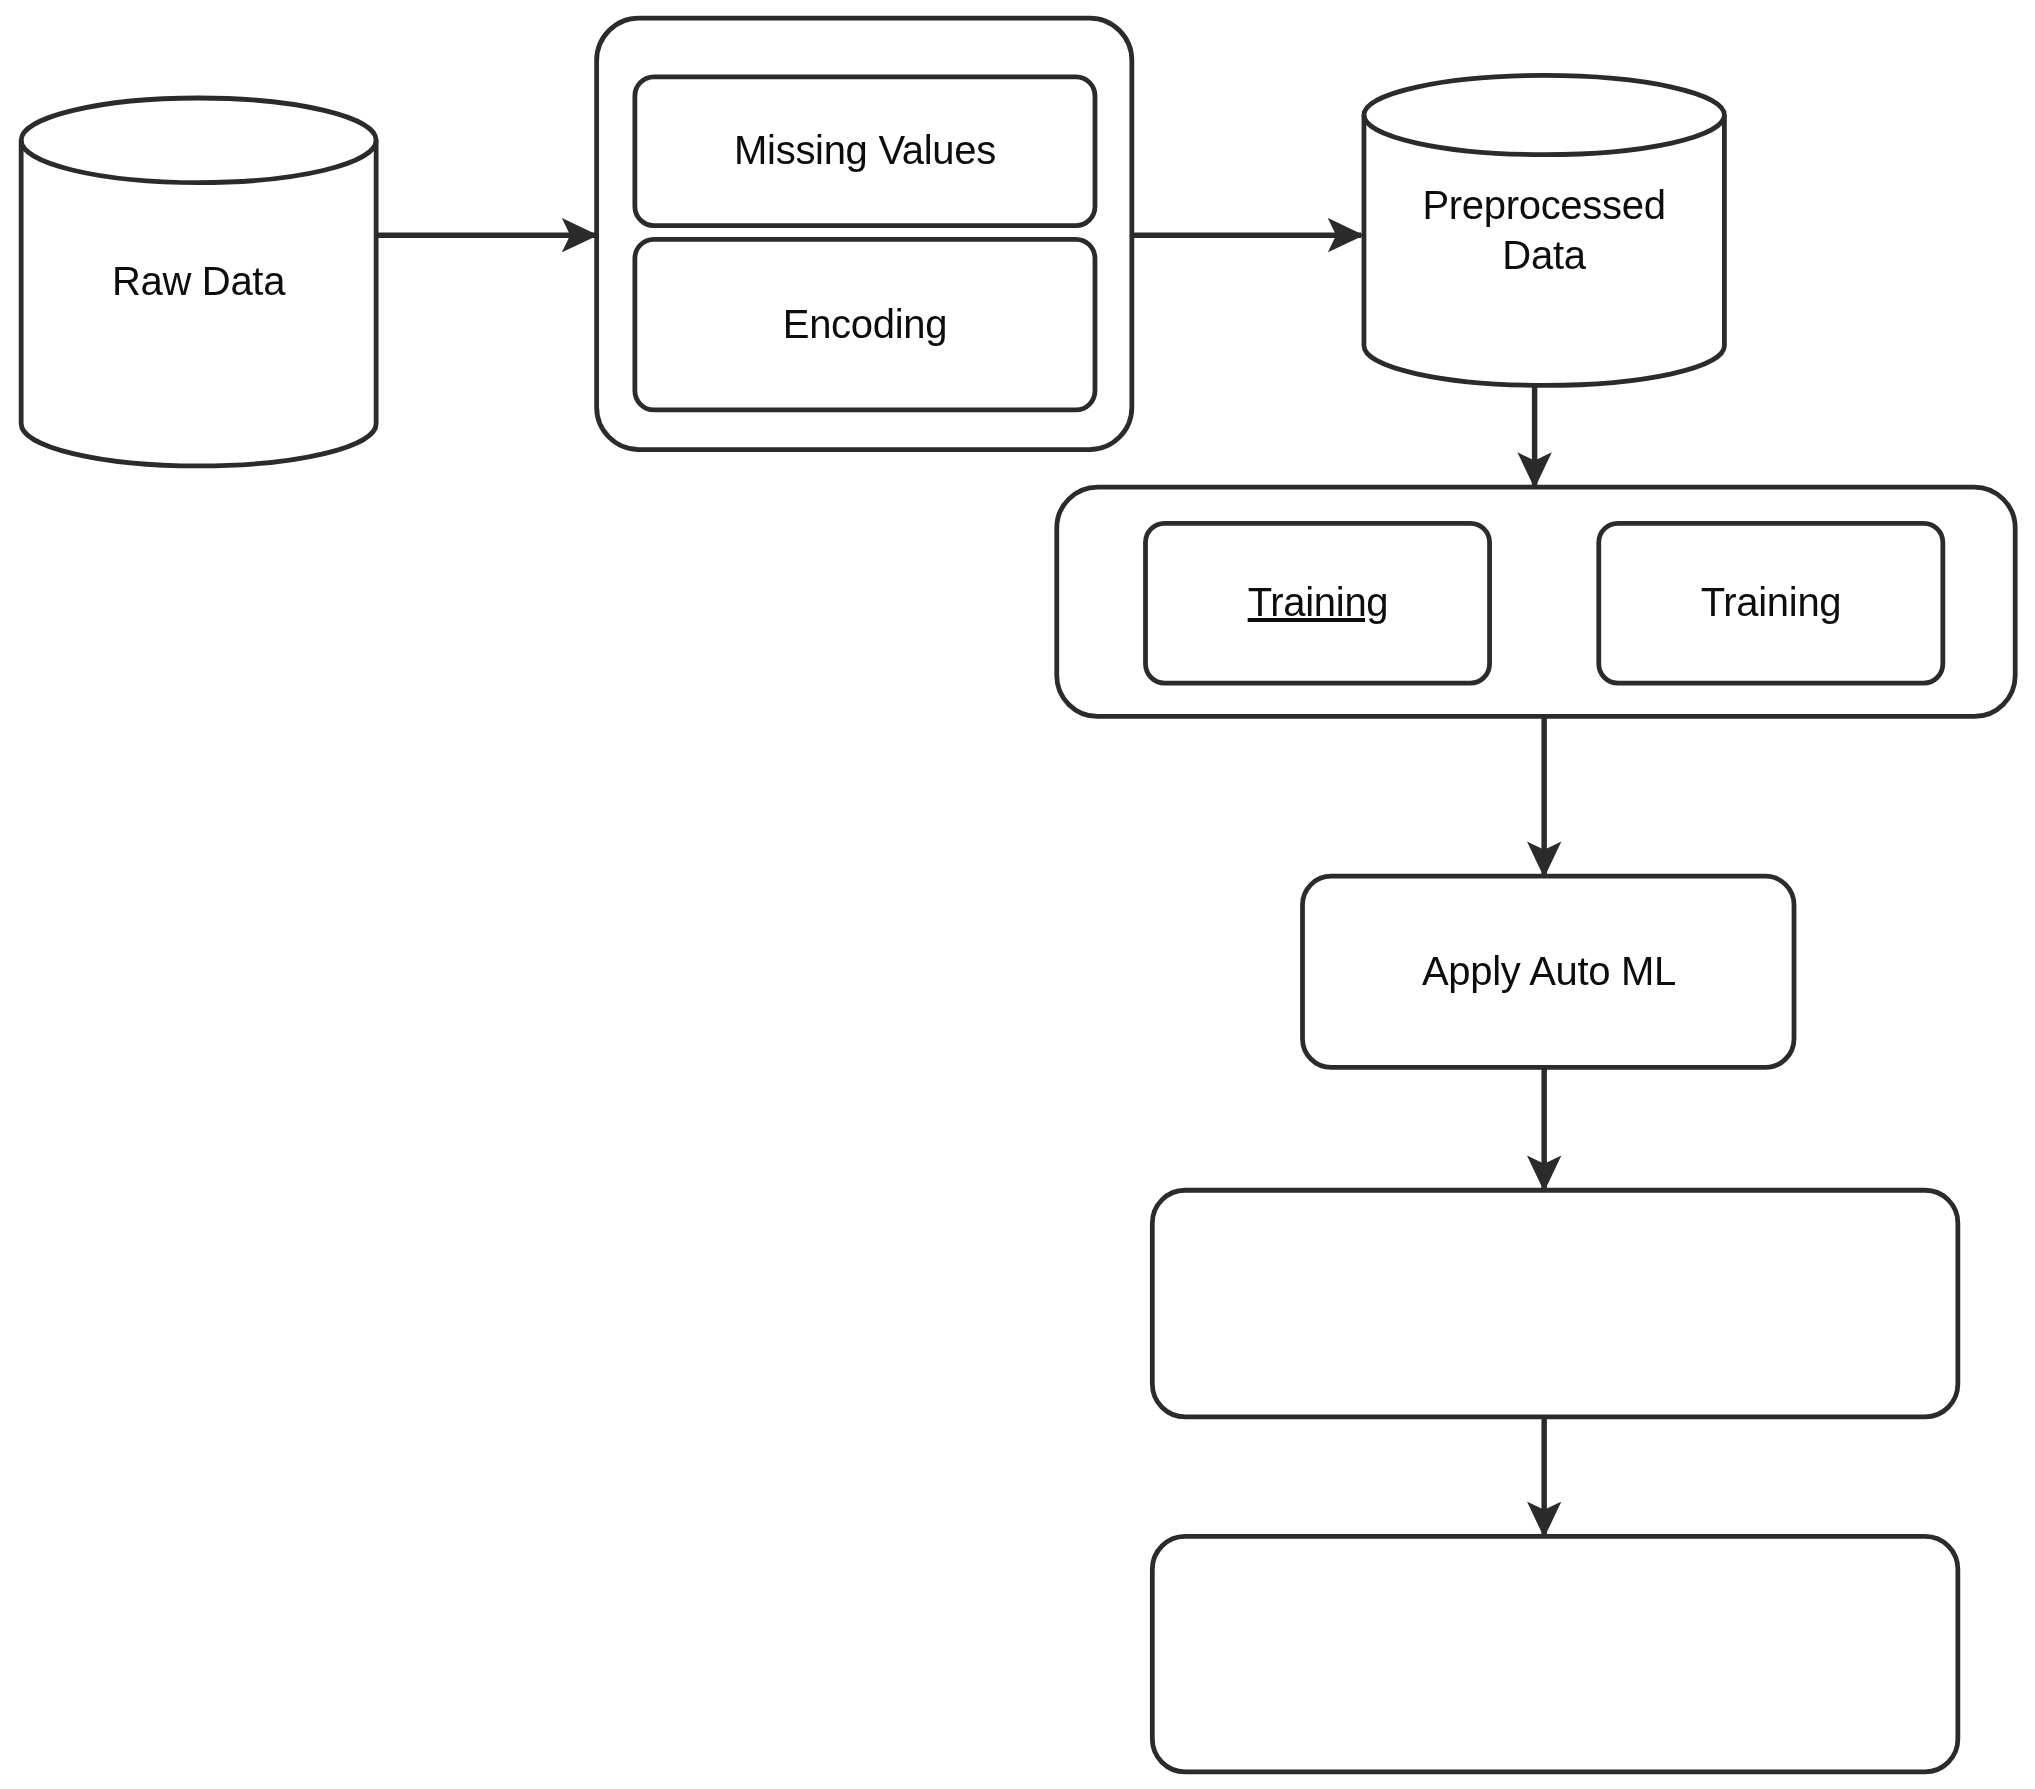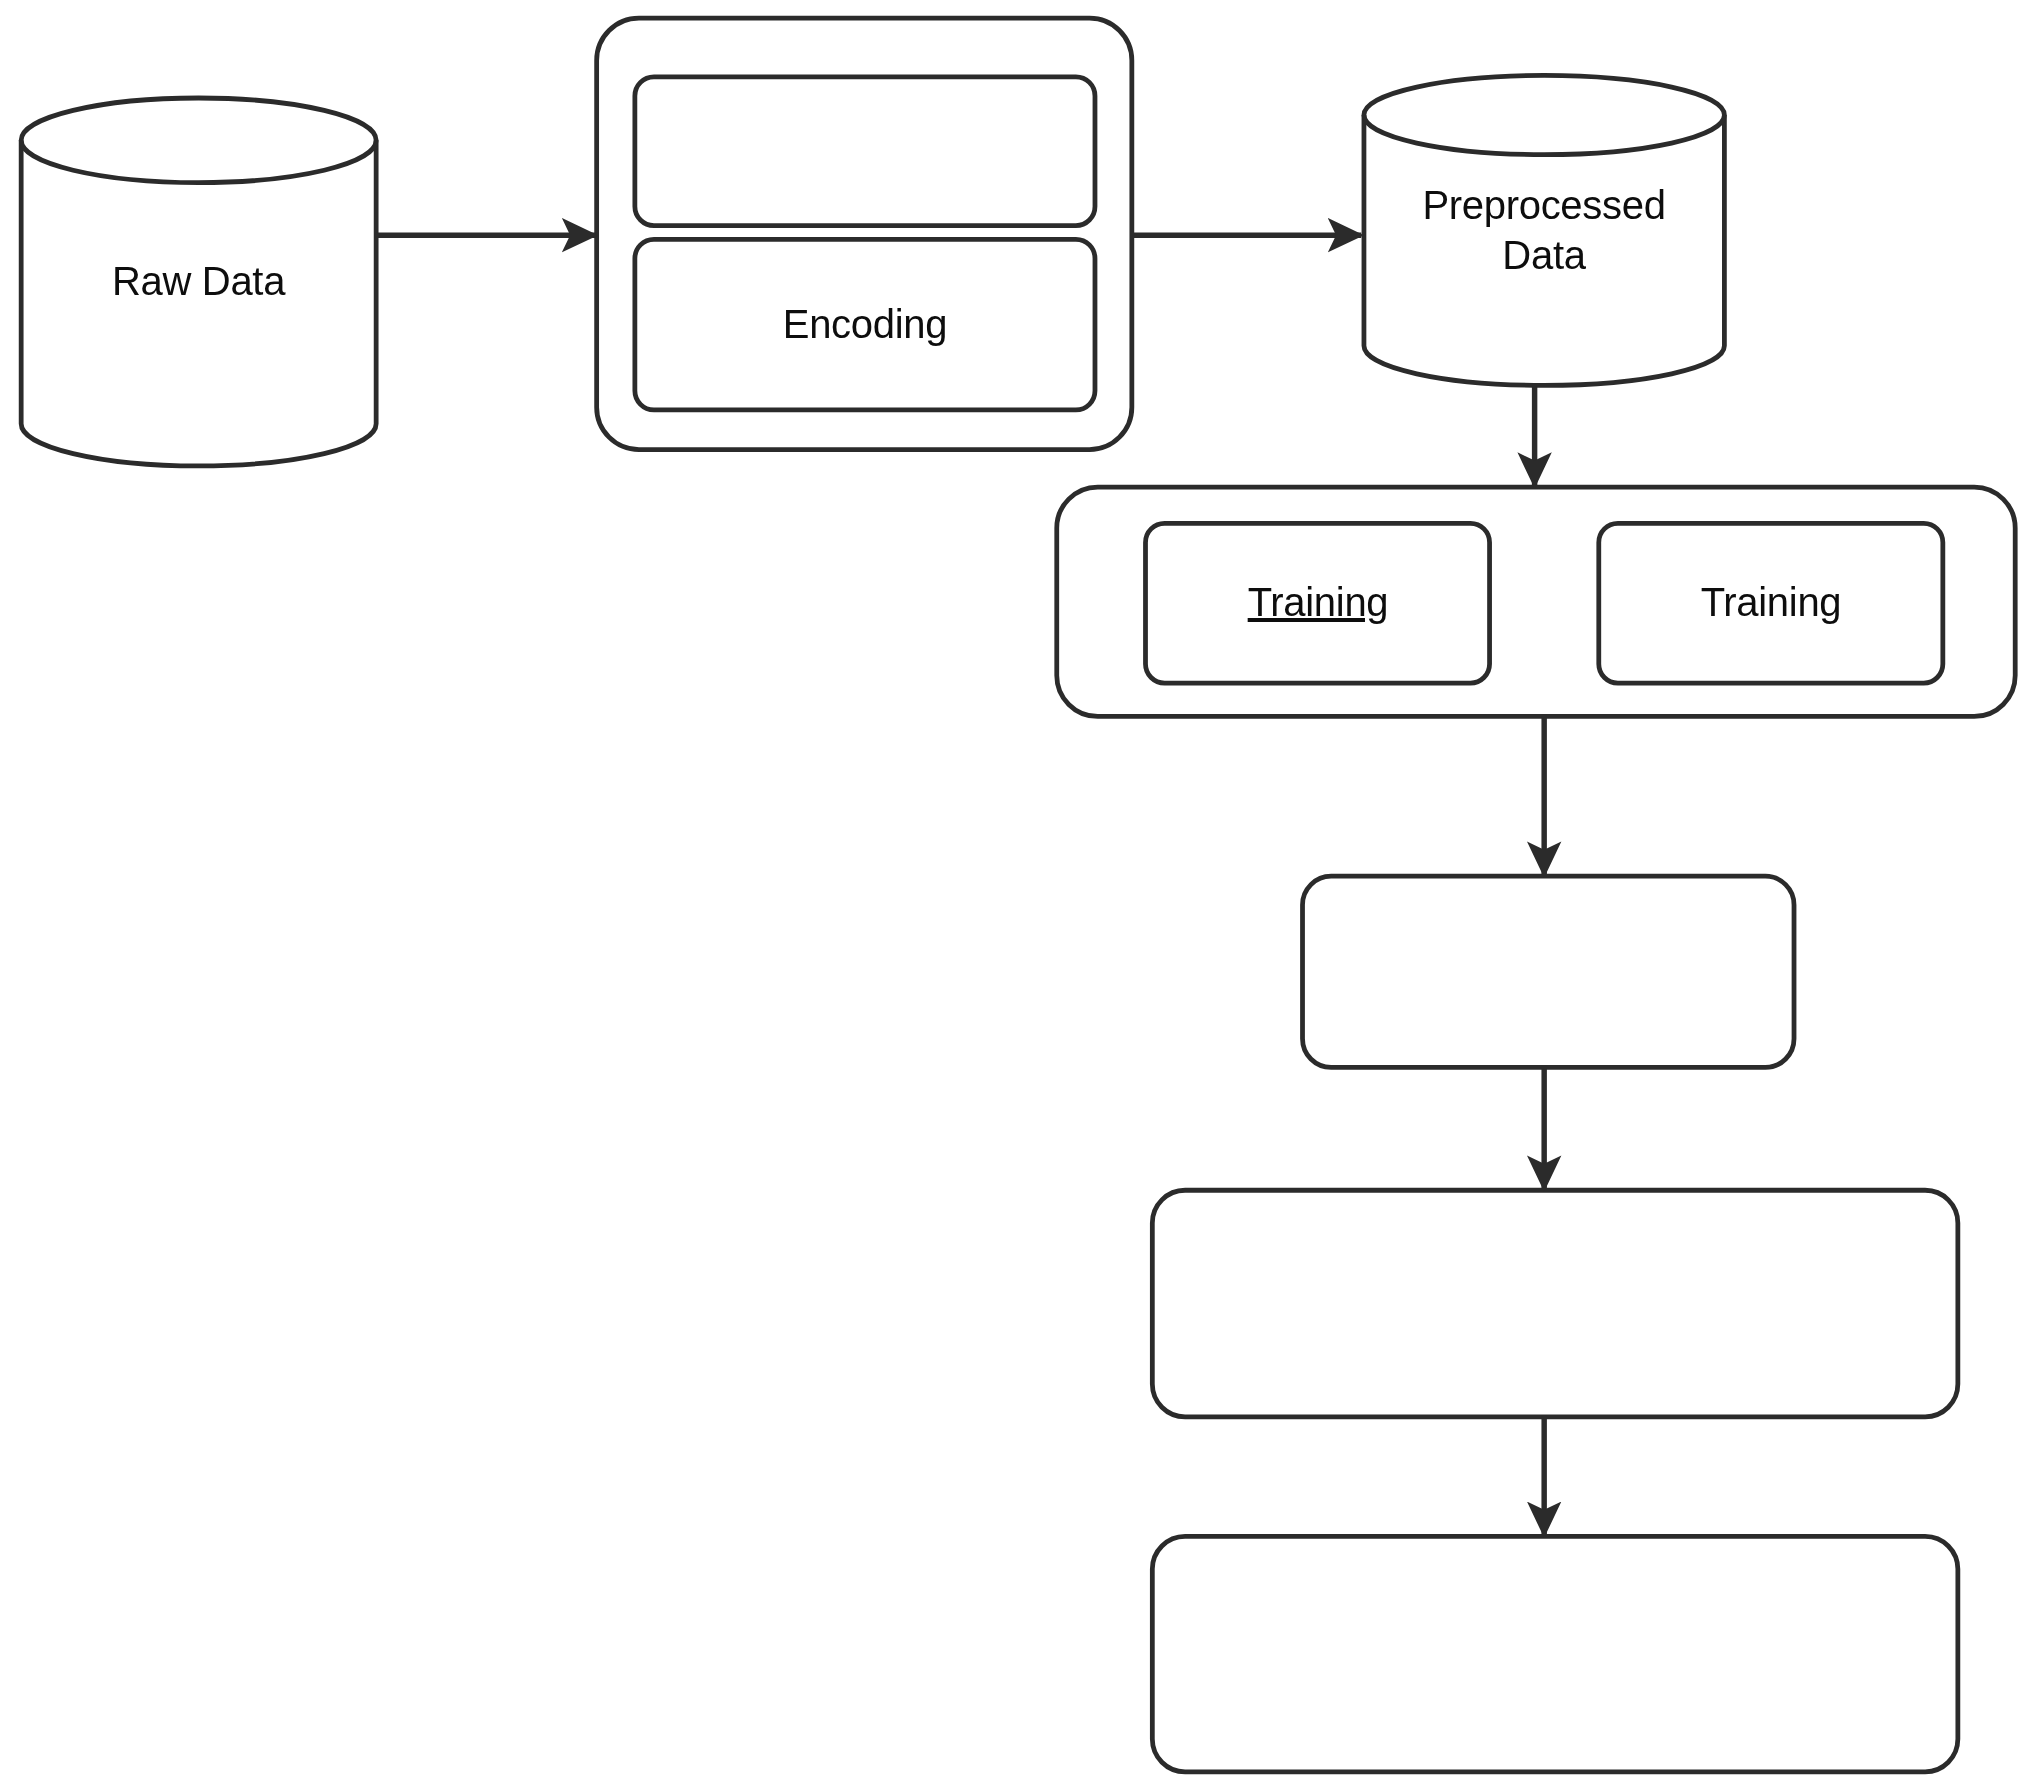--- a/index.html
+++ b/index.html
@@ -90,30 +90,32 @@
       <line x1="1660" y1="344" x2="1994" y2="344"></line>
       <line x1="2248" y1="566" x2="2248" y2="711"></line>
       <line x1="2262" y1="1050" x2="2262" y2="1281"></line>
       <line x1="2262" y1="1565" x2="2262" y2="1741"></line>
       <line x1="2262" y1="2077" x2="2262" y2="2248"></line>
     </g>
   </svg>
 
   <div class="node-label" style="left:21px; top:140px; width:355px; height:283px;">Raw Data</div>
 
+  <div class="node-label" style="left:635px; top:76px; width:460px; height:149px;">Missing Values</div>
 
   <div class="node-label" style="left:1364px; top:115px; width:360px; height:231px;">Preprocessed
 Data</div>
 
   <div class="node-label" style="left:635px; top:239px; width:460px; height:171px;">Encoding</div>
 
   <div class="node-label" style="left:1146px; top:523px; width:344px; height:160px;text-decoration:underline;">Training</div>
 
   <div class="node-label" style="left:1599px; top:523px; width:344px; height:160px;">Training</div>
 
+  <div class="node-label" style="left:1303px; top:876px; width:492px; height:191px;">Apply Auto ML</div>
 
 
 
   <div class="shape-hit" style="left:21px; top:98px; width:355px; height:368px;"></div>
   <div class="shape-hit" style="left:597px; top:18px; width:535px; height:432px;"></div>
   <div class="shape-hit" style="left:635px; top:76px; width:460px; height:149px;"></div>
   <div class="shape-hit" style="left:635px; top:239px; width:460px; height:171px;"></div>
   <div class="shape-hit" style="left:1364px; top:75px; width:360px; height:310px;"></div>
   <div class="shape-hit" style="left:1057px; top:487px; width:959px; height:229px;"></div>
   <div class="shape-hit" style="left:1146px; top:523px; width:344px; height:160px;"></div>

